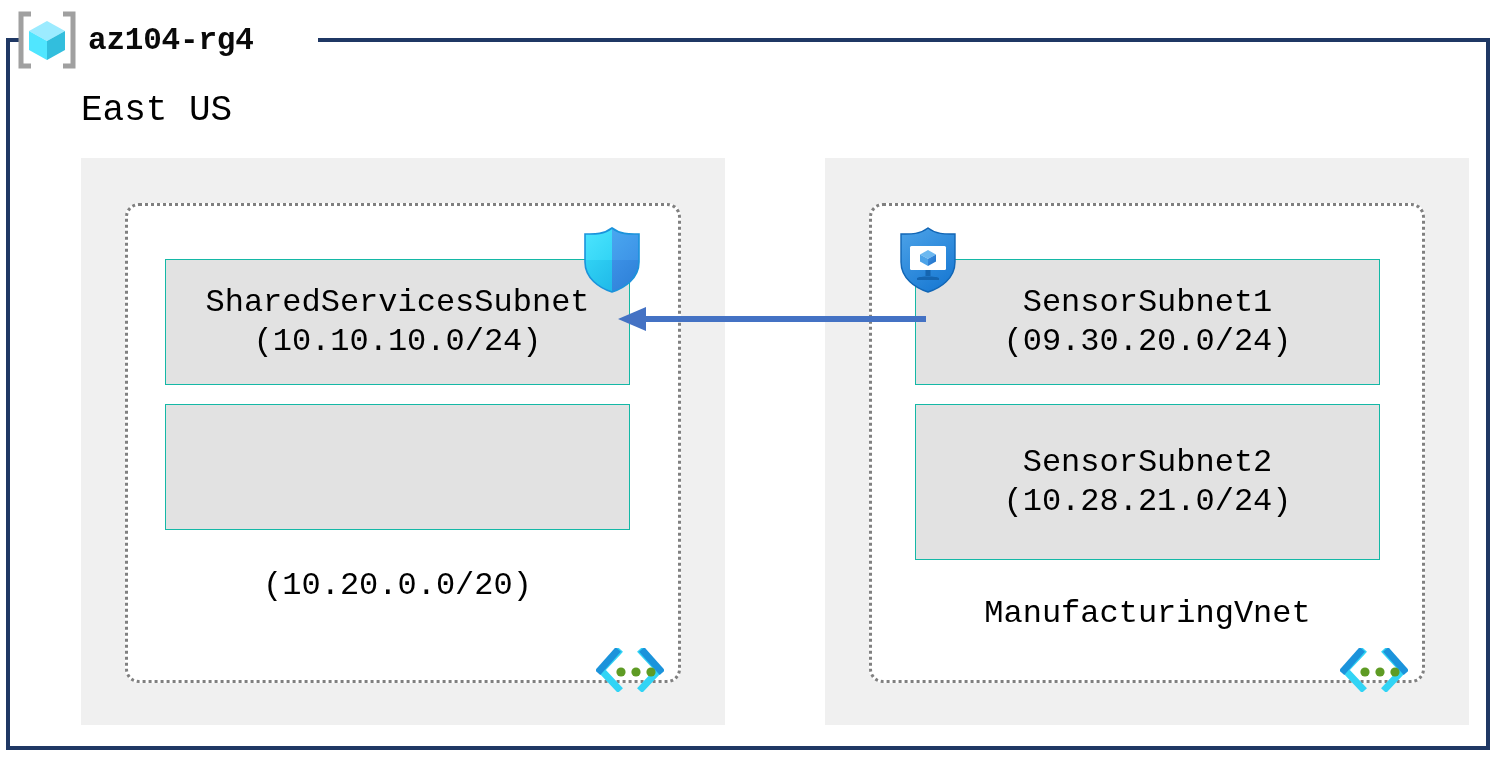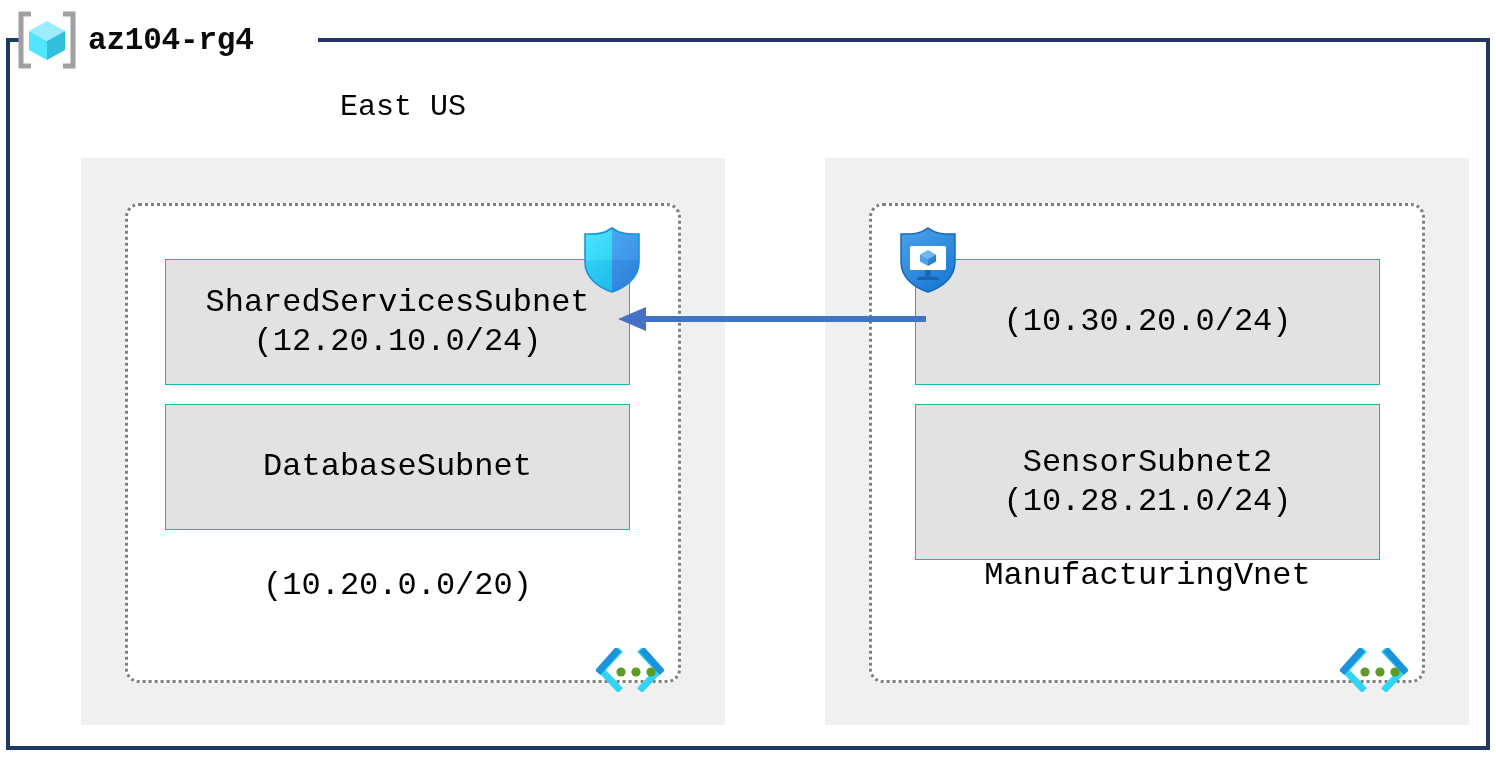--- a/index.html
+++ b/index.html
@@ -67,24 +67,24 @@
     font-weight: bold;
     color: #0a0a0a;
     letter-spacing: -0.2px;
     margin-left: 8px;
     white-space: nowrap;
   }
 
   
   .region-label {
     position: absolute;
-    font-size: 30px;
+    font-size: 36px;
     color: #000000;
     white-space: nowrap;
-    text-align: center;
+    text-align: left;
   }
   .region-label.left  { left: 81px;  top: 90px;  width: 644px; }
   .region-label.right { left: 825px; top: 90px; width: 644px; }
 
   
   .region-box {
     position: absolute;
     background: #F0F0F0;
     top: 158px;
     height: 567px;
@@ -133,21 +133,21 @@
     text-align: center;
     width: 465px;
   }
   .vnet-caption .line {
     font-size: 32px;
     color: #000000;
     line-height: 1.23;
     white-space: nowrap;
   }
   .vnet-caption.left  { left: 165px; top: 566px; }
-  .vnet-caption.right { left: 915px; top: 556px; }
+  .vnet-caption.right { left: 915px; top: 594px; }
 
   
   .icon-abs { position: absolute; display: block; }
   .nsg-icon     { left: 581px;  top: 226px; width: 62px; height: 68px; }
   .asg-icon     { left: 897px;  top: 226px; width: 62px; height: 68px; }
   .vnet-icon-l  { left: 596px;  top: 648px; width: 68px; height: 44px; }
   .vnet-icon-r  { left: 1340px; top: 648px; width: 68px; height: 44px; }
 
   
   .peer-arrow {
@@ -181,28 +181,28 @@
   <div class="region-label left">East US</div>
 
   <div class="region-box left"></div>
   <div class="region-box right"></div>
 
   <div class="vnet-box left"></div>
   <div class="vnet-box right"></div>
 
   <div class="subnet-box sub-l1">
     <div class="line">SharedServicesSubnet</div>
-    <div class="line">(12.20.10.0/24)</div>
+    <div class="line">(10.10.10.0/24)</div>
   </div>
   <div class="subnet-box sub-l2">
-    <div class="line">DatabaseSubnet</div>
   </div>
 
   <div class="subnet-box sub-r1">
-    <div class="line">(10.30.20.0/24)</div>
+    <div class="line">SensorSubnet1</div>
+    <div class="line">(09.30.20.0/24)</div>
   </div>
   <div class="subnet-box sub-r2">
     <div class="line">SensorSubnet2</div>
     <div class="line">(10.28.21.0/24)</div>
   </div>
 
   <div class="vnet-caption left">
     <div class="line">(10.20.0.0/20)</div>
   </div>
   <div class="vnet-caption right">

